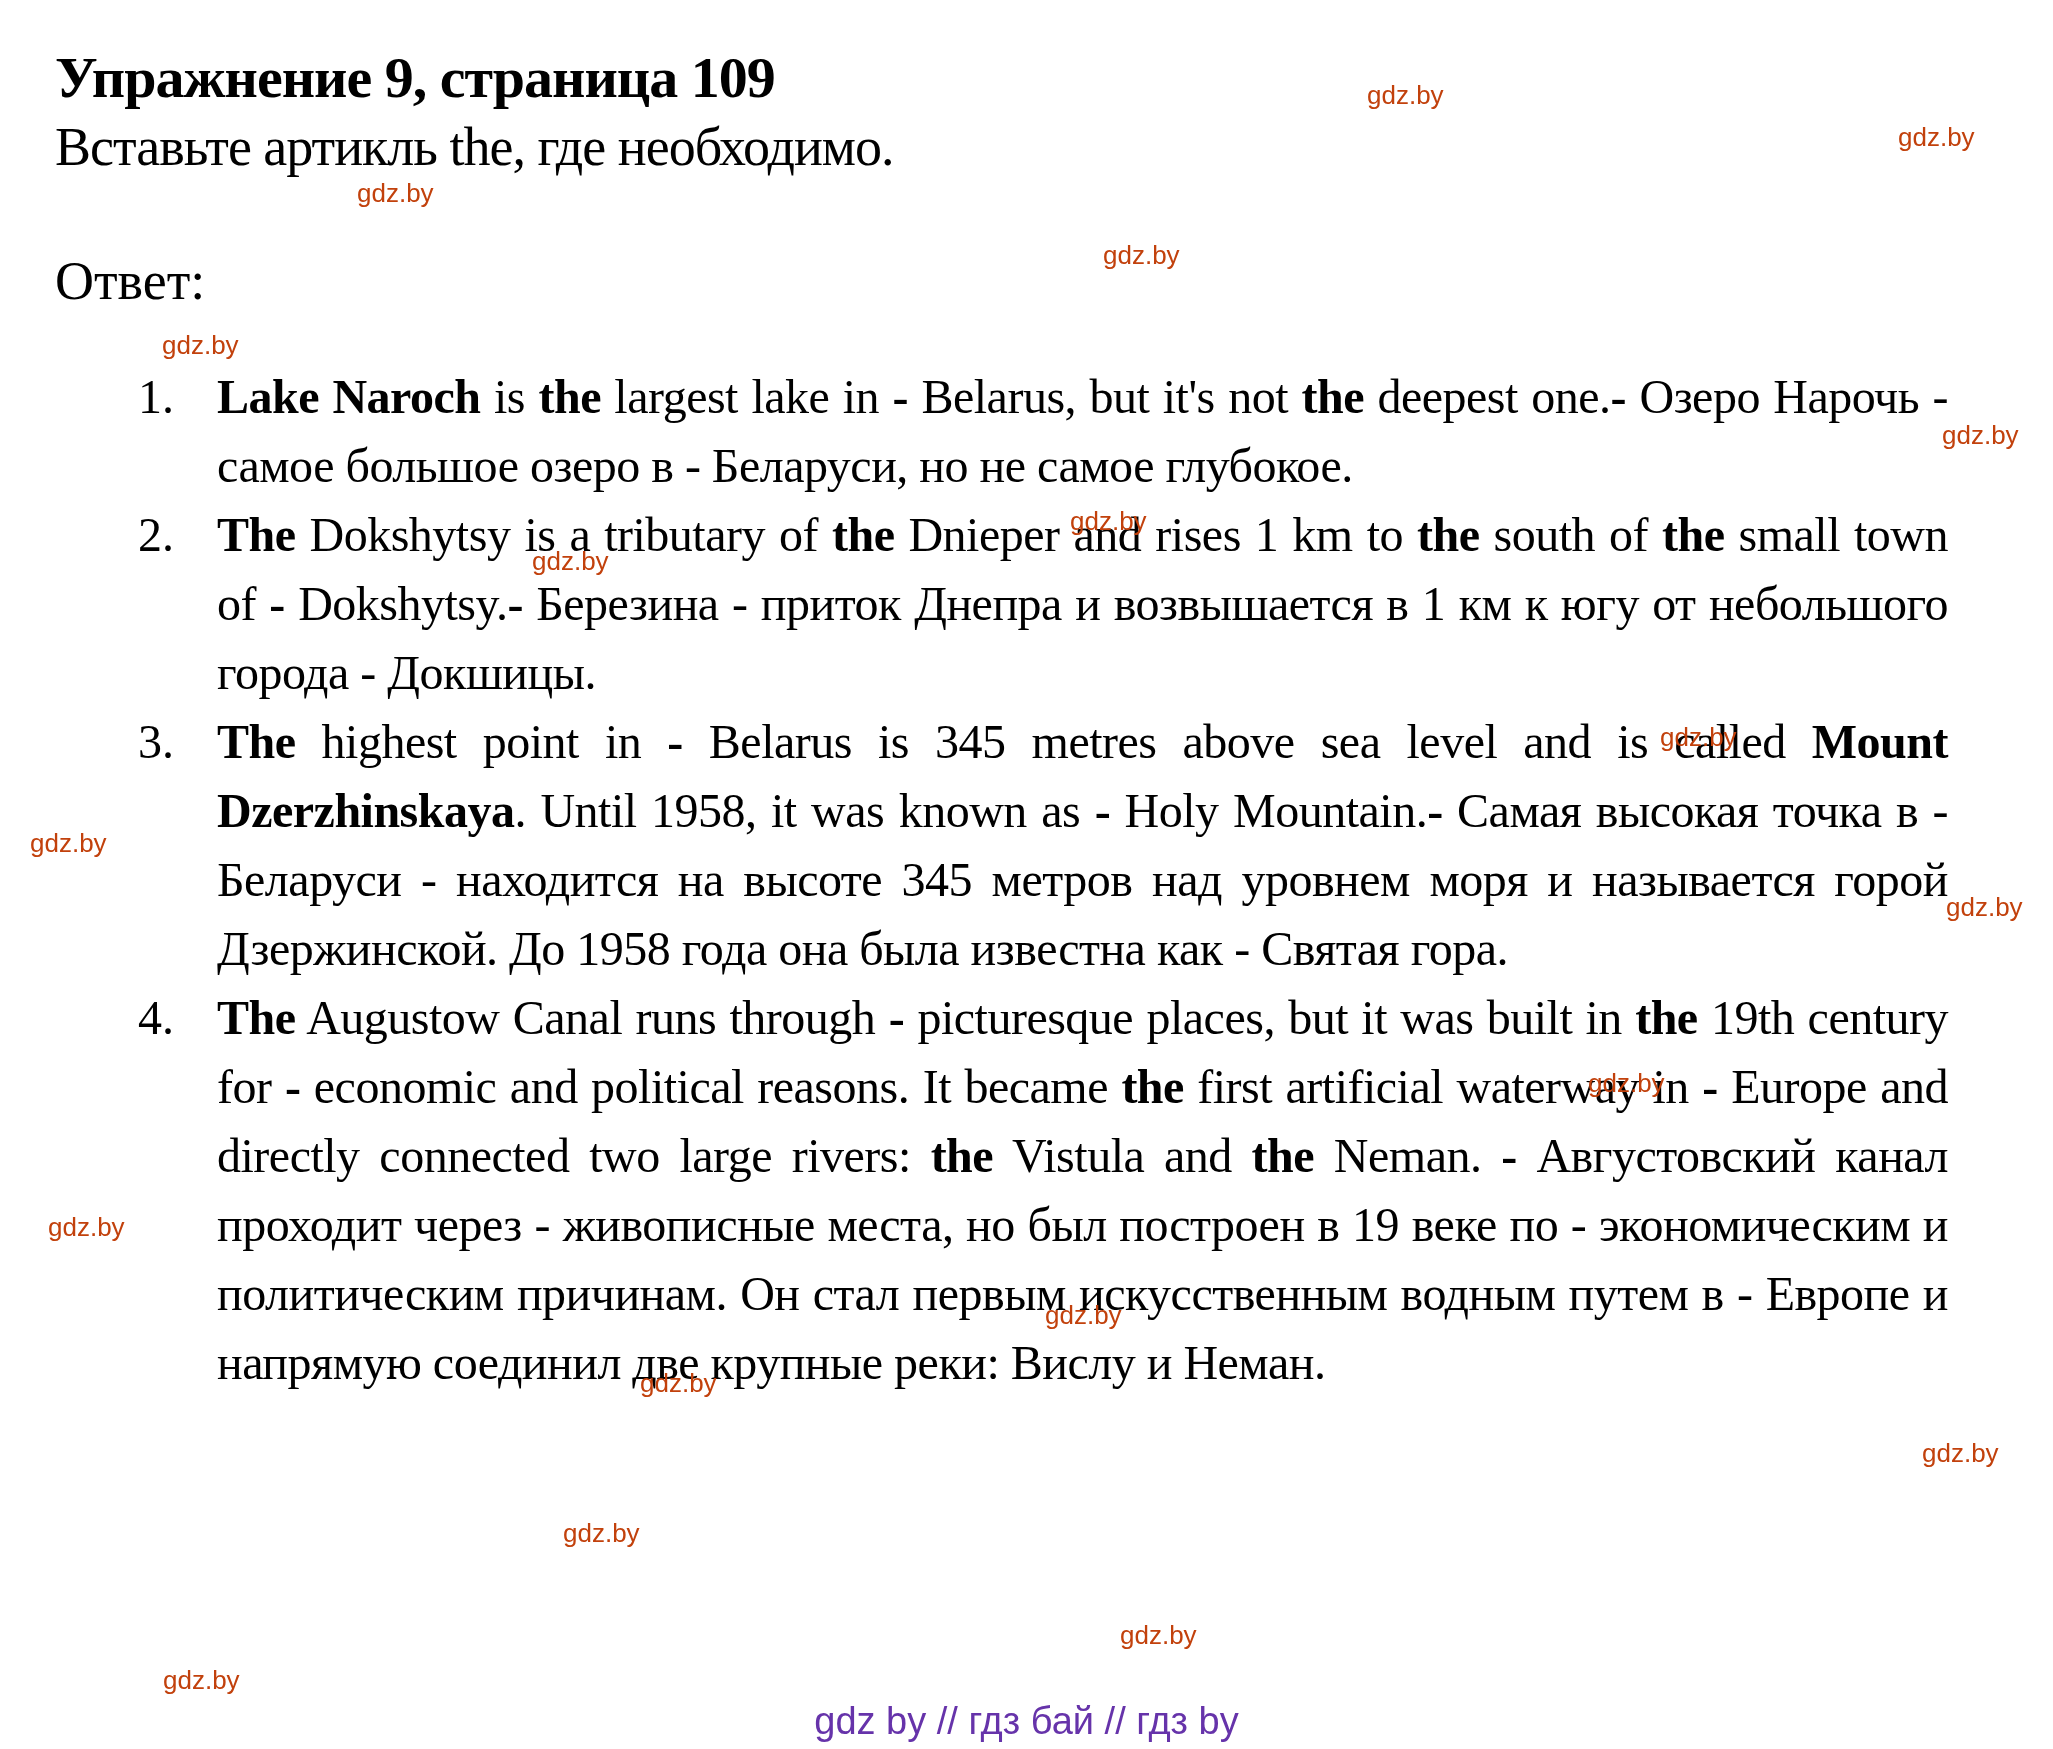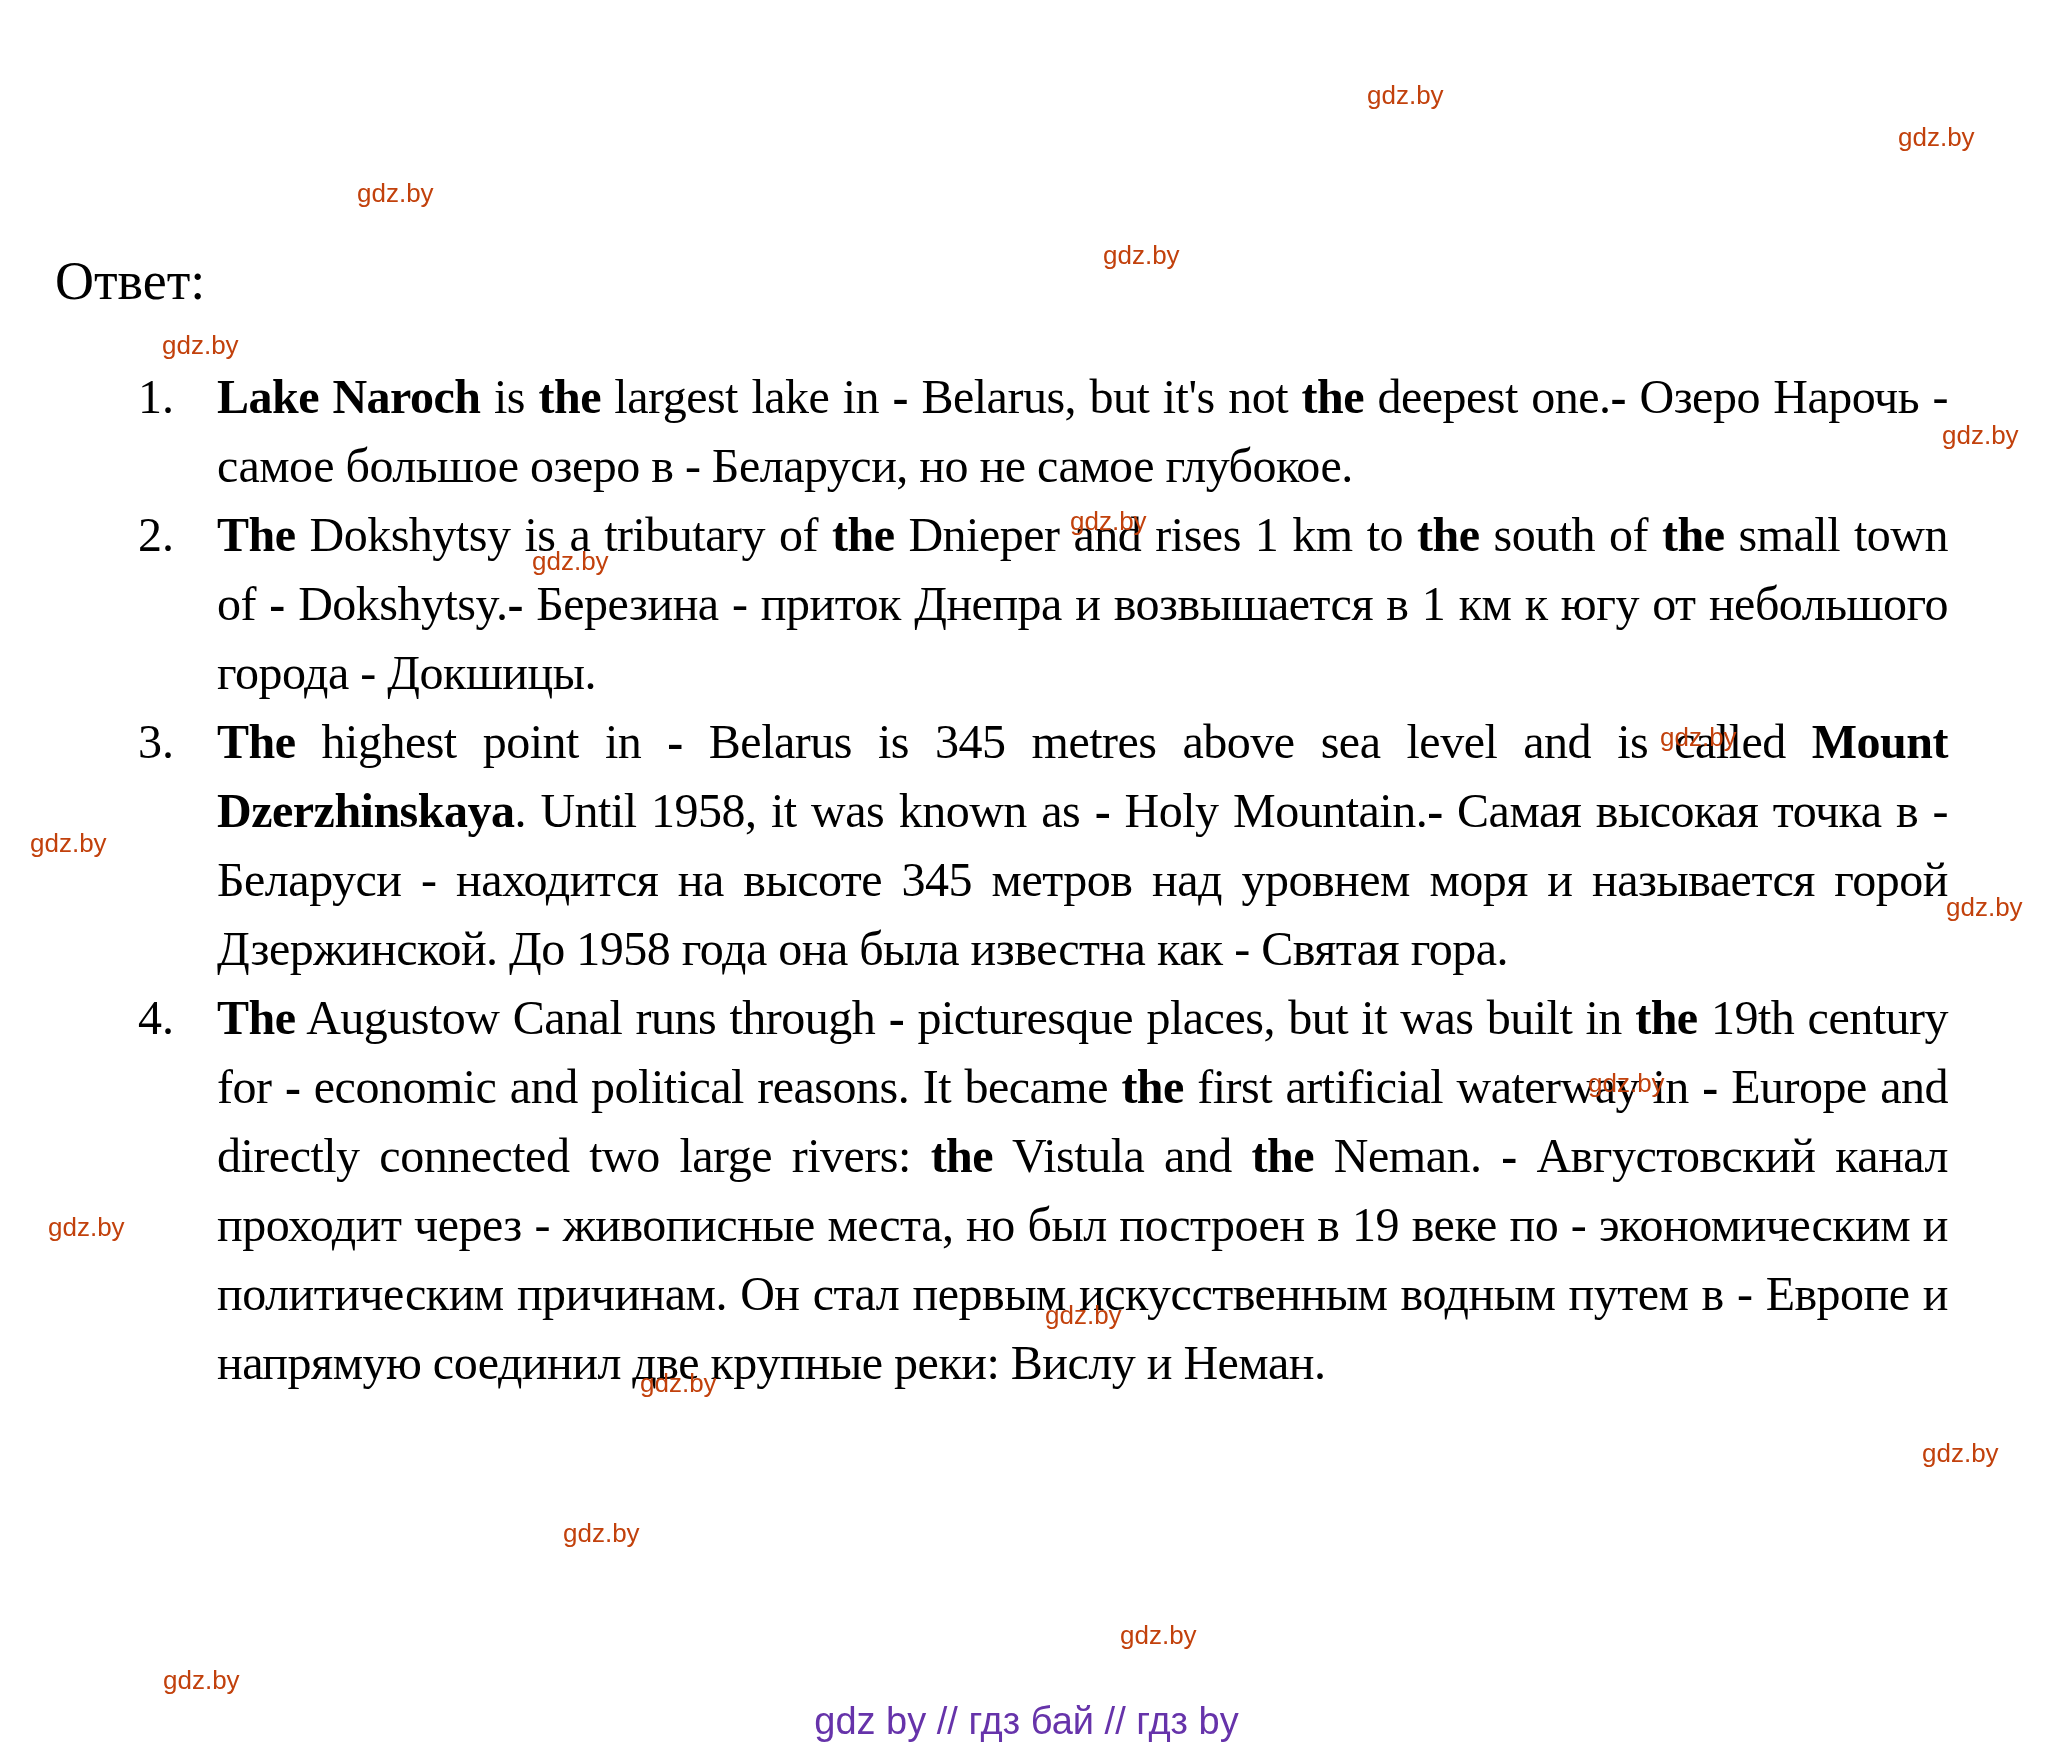--- a/index.html
+++ b/index.html
@@ -87,21 +87,23 @@
     color: #6633AA;
     white-space: nowrap;
   }
 </style>
 </head>
 <body>
 
 <div class="page">
 
 
+  <h1 class="title" style="margin:0;">Упражнение 9, страница 109</h1>
 
+  <div class="subtitle">Вставьте артикль the, где необходимо.</div>
 
   <div class="answer-label">Ответ:</div>
 
   <div class="answers">
       <div class="answer-item">
         <div class="answer-number">1.</div>
         <div class="answer-text"><b>Lake Naroch</b><span> is </span><b>the</b><span> largest lake in </span><b>-</b><span> Belarus, but it's not </span><b>the</b><span> deepest one.</span><b>-</b><span> Озеро Нарочь - самое большое озеро в - Беларуси, но не самое глубокое.</span></div>
       </div>
       <div class="answer-item">
         <div class="answer-number">2.</div>

